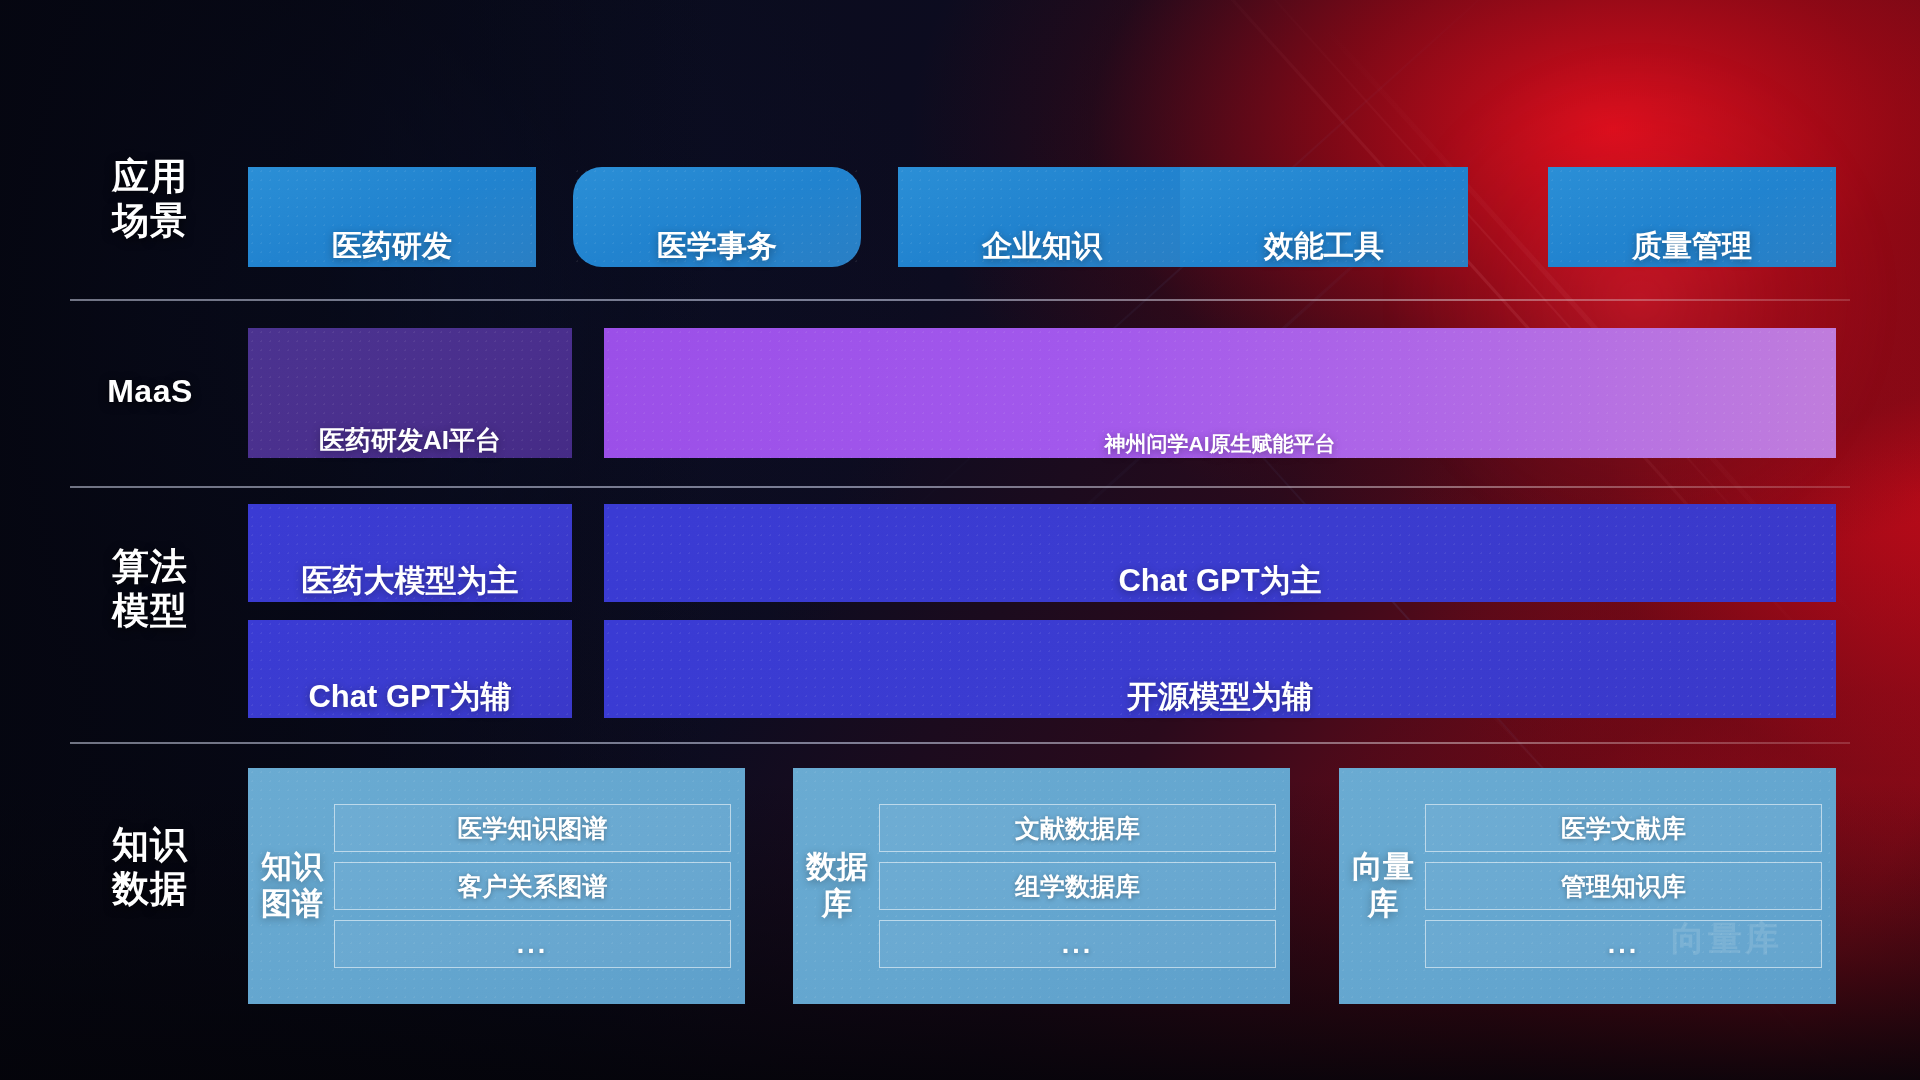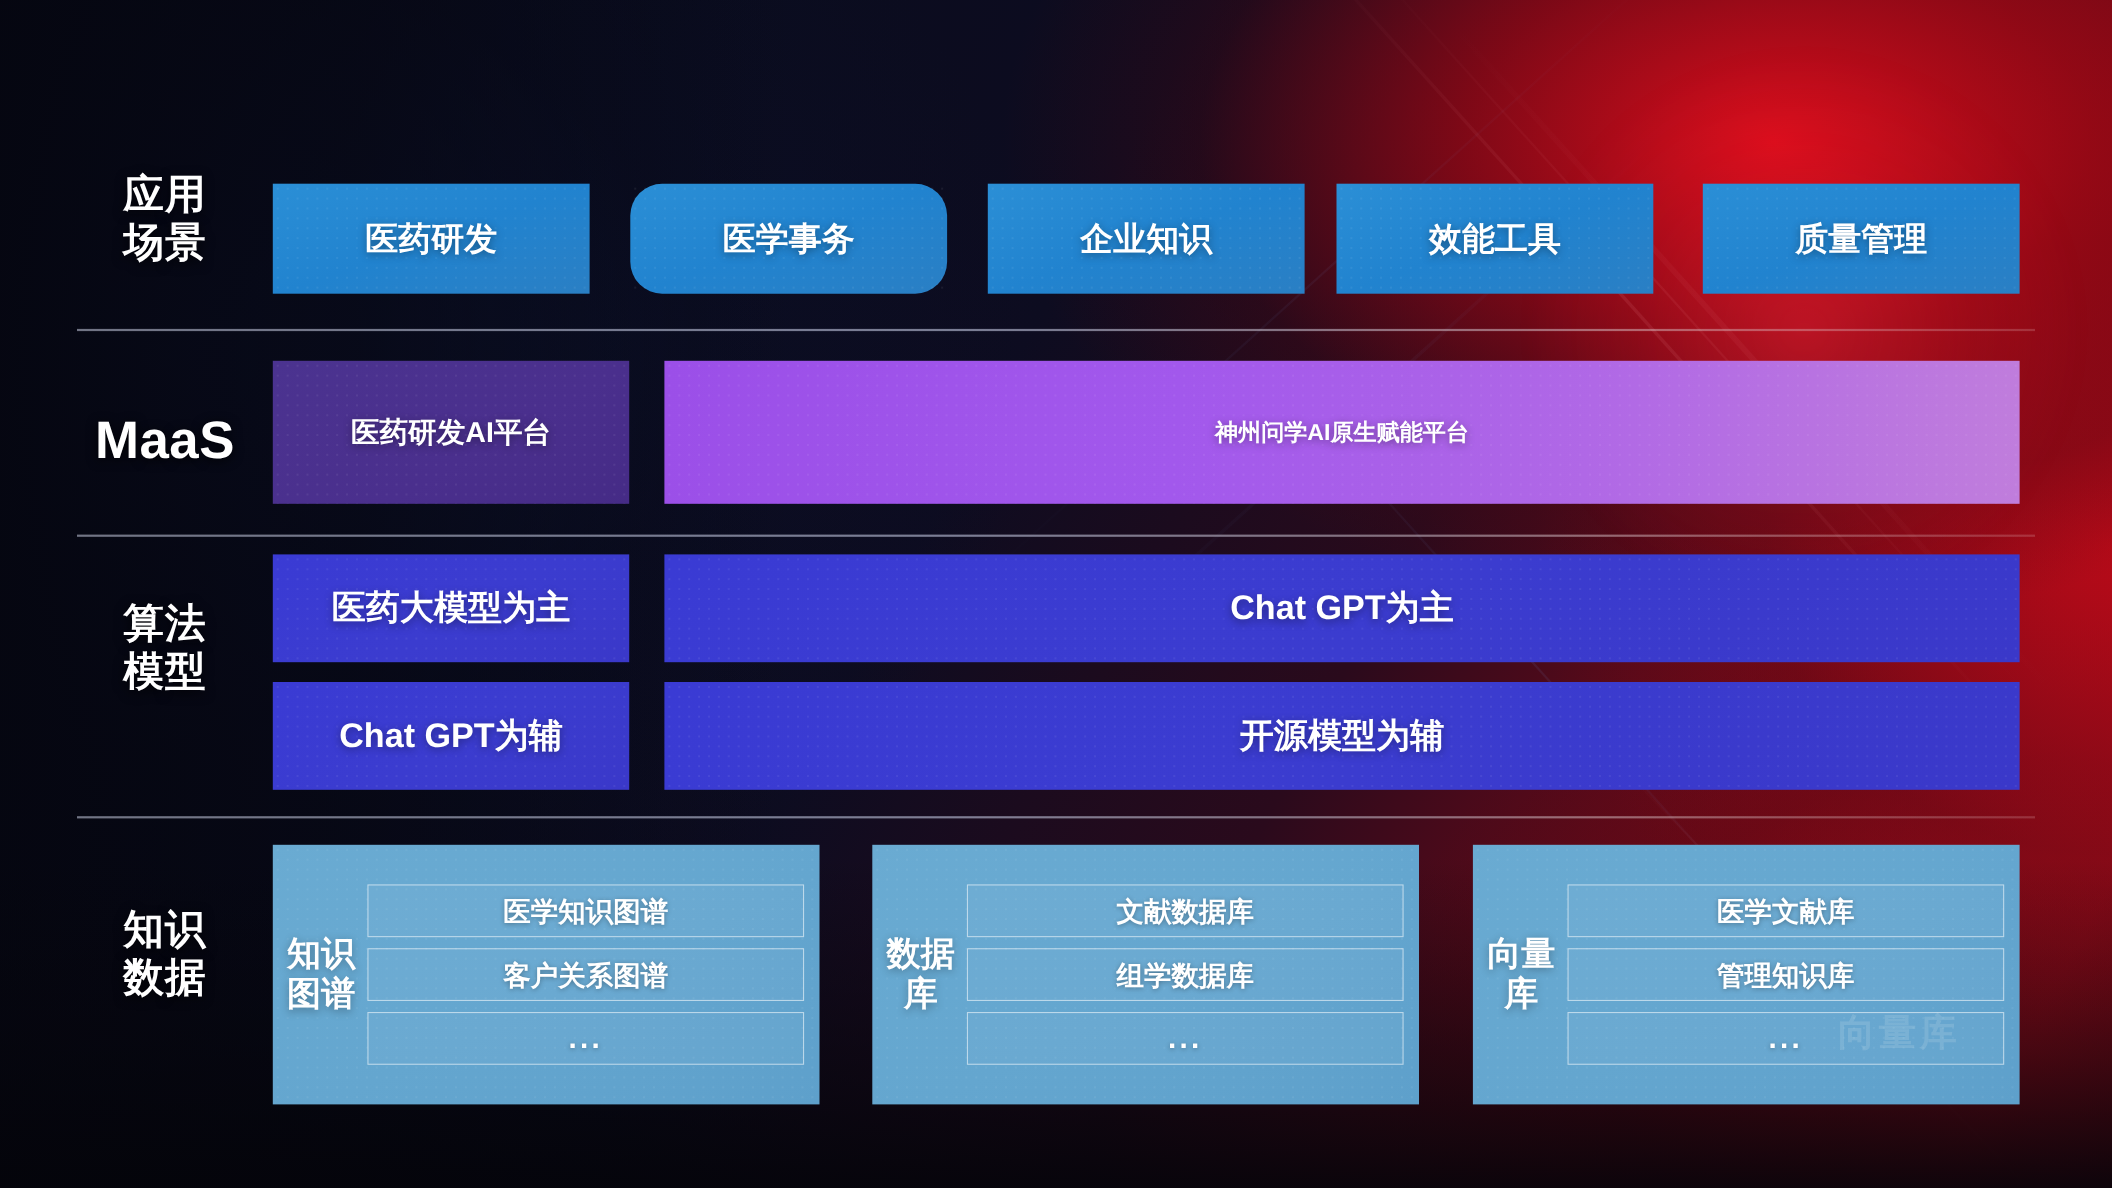--- a/index.html
+++ b/index.html
@@ -86,36 +86,36 @@
     left: 70px;
     width: 160px;
     color: #ffffff;
     font-weight: 700;
     text-align: center;
     letter-spacing: 1px;
     text-shadow: 0 2px 10px rgba(0,0,0,0.8);
     line-height: 1.18;
   }
   .row-label.cn { font-size: 37px; }
-  .row-label.en { font-size: 48px; letter-spacing: 0.5px; }
+  .row-label.en { font-size: 32px; letter-spacing: 0.5px; }
 
   
   .sep {
     position: absolute;
     left: 70px;
     width: 1780px;
     height: 2px;
     background: linear-gradient(90deg, rgba(200,205,225,0.55) 0%, rgba(190,195,220,0.62) 45%, rgba(220,200,205,0.50) 78%, rgba(230,190,195,0.22) 100%);
   }
 
   
   .box {
     position: absolute;
     display: flex;
-    align-items: center;
+    align-items: flex-end;
     justify-content: center;
     color: #ffffff;
     font-weight: 700;
     text-align: center;
     box-sizing: border-box;
   }
   .box .dots {
     position: absolute;
     inset: 0;
     background-image: radial-gradient(rgba(255,255,255,0.13) 1px, transparent 1px);
@@ -219,21 +219,21 @@
         <span class="lbl">医药研发</span>
       </div>
       <div class="box box-app" style="left:573px; top:130px; width:288px; height:100px;border-radius:29px;">
         <span class="dots"></span>
         <span class="lbl">医学事务</span>
       </div>
       <div class="box box-app" style="left:898px; top:130px; width:288px; height:100px;">
         <span class="dots"></span>
         <span class="lbl">企业知识</span>
       </div>
-      <div class="box box-app" style="left:1215px; top:130px; width:288px; height:100px;">
+      <div class="box box-app" style="left:1180px; top:130px; width:288px; height:100px;">
         <span class="dots"></span>
         <span class="lbl">效能工具</span>
       </div>
       <div class="box box-app" style="left:1548px; top:130px; width:288px; height:100px;">
         <span class="dots"></span>
         <span class="lbl">质量管理</span>
       </div>
     </div>
 
     <div class="sep" style="top:262px;"></div>

